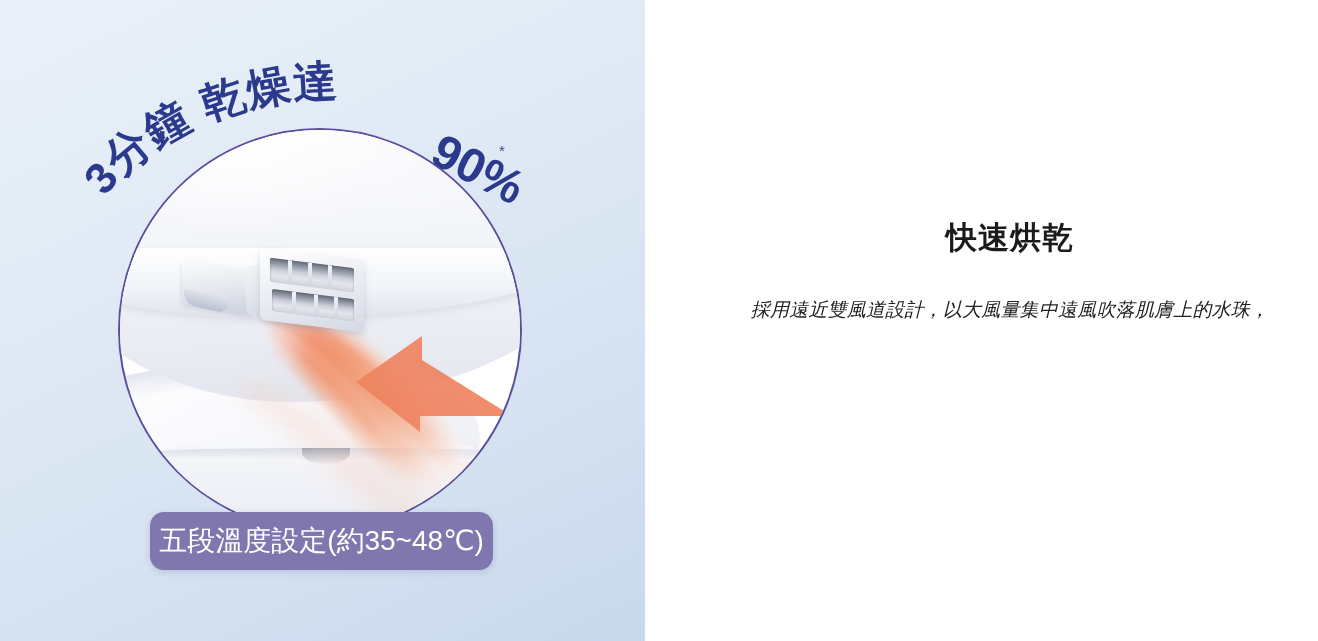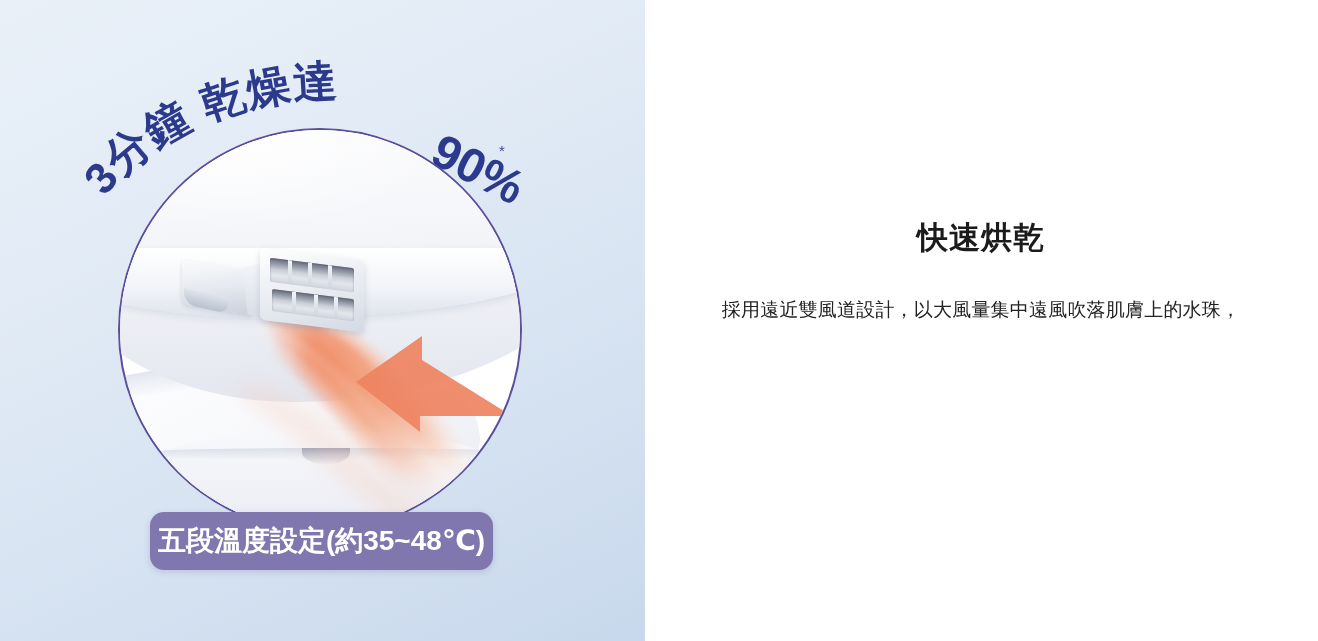--- a/index.html
+++ b/index.html
@@ -273,32 +273,33 @@
     background: #7f77ad;
     border-radius: 14px;
     display: flex;
     align-items: center;
     justify-content: center;
     box-shadow: 0 2px 6px rgba(90,82,140,0.22);
   }
   .temp-badge-label {
     color: #ffffff;
     font-size: 28px;
-    font-weight: 700;
+    font-weight: 400;
     letter-spacing: 0px;
     white-space: nowrap;
     line-height: 1;
   }
 
   
   .text-panel {
     position: relative;
     flex: 1 1 auto;
     height: 641px;
     background: #ffffff;
+    margin-left: 29px;
   }
   .text-block {
     position: absolute;
     left: 46px;
     top: 219px;
     width: 580px;
     text-align: center;
   }
   .feature-title {
     font-size: 31px;
@@ -307,20 +308,21 @@
     letter-spacing: 1px;
     line-height: 1.25;
     margin: 0 0 34px 0;
   }
   .feature-body {
     font-size: 19px;
     color: #222222;
     line-height: 1.85;
     letter-spacing: 0.2px;
     margin: 0;
+    font-style: italic;
   }
   .feature-body-line { display: block; white-space: nowrap; }
 </style>
 </head>
 <body>
 
 <div class="page">
 
   <div class="visual-panel">
 

